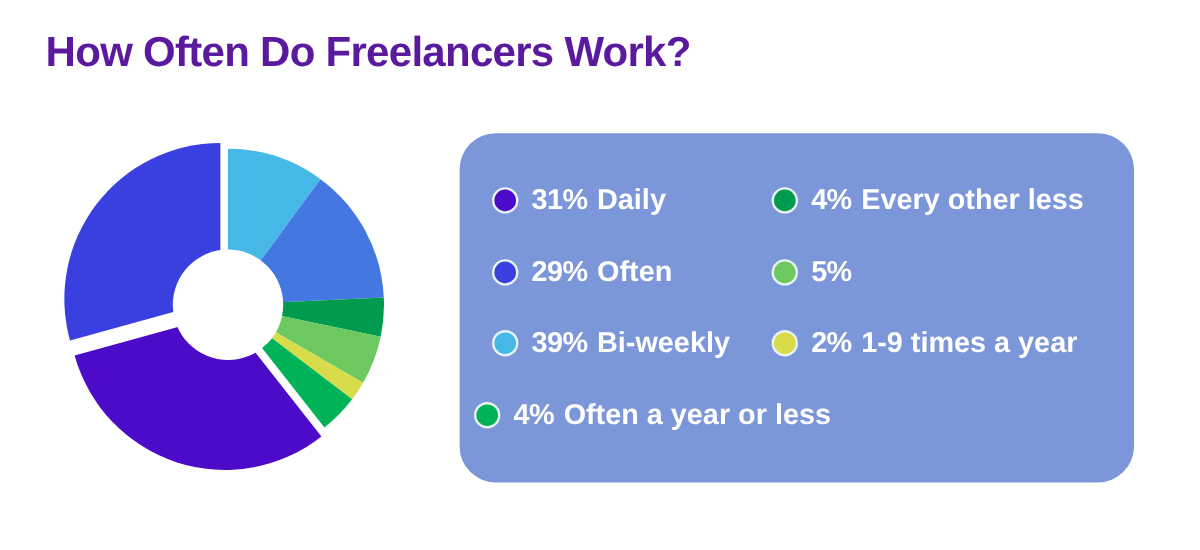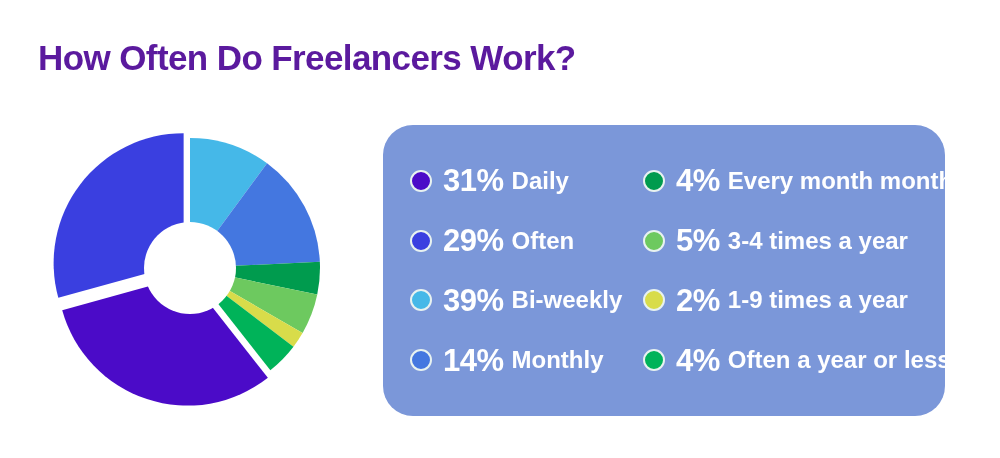--- a/index.html
+++ b/index.html
@@ -12,21 +12,20 @@
     background: #ffffff;
     font-family: "Liberation Sans", sans-serif;
     overflow: hidden;
     position: relative;
   }
 
   #infographic {
     position: absolute;
     inset: 0;
     background: #ffffff;
-    margin-top: 14px;
   }
 
   
   #title {
     position: absolute;
     left: 38px;
     top: 26px;
     font-size: 35px;
     font-weight: bold;
     letter-spacing: -0.6px;
@@ -83,21 +82,21 @@
     flex: 0 0 auto;
     width: 22px;
     height: 22px;
     border-radius: 50%;
     border: 2px solid #E8F2F0;
     box-sizing: border-box;
     margin-right: 11px;
   }
 
   .legend-pct {
-    font-size: 31px;
+    font-size: 24px;
     font-weight: bold;
     color: #ffffff;
     line-height: 1;
     letter-spacing: -0.5px;
     margin-right: 8px;
     white-space: nowrap;
   }
 
   .legend-label {
     font-size: 24px;
@@ -135,50 +134,44 @@
     <div id="legend-grid">
 
       <div class="legend-item col-left">
         <span class="legend-dot" style="background: rgb(75, 11, 200); border-color: rgb(232, 242, 240);"></span>
         <span class="legend-pct">31%</span>
         <span class="legend-label">Daily</span>
       </div>
       <div class="legend-item col-right">
         <span class="legend-dot" style="background: rgb(0, 155, 78); border-color: rgb(232, 242, 240);"></span>
         <span class="legend-pct">4%</span>
-        <span class="legend-label">Every month month</span>
+        <span class="legend-label">Every other less</span>
       </div>
 
       <div class="legend-item col-left">
         <span class="legend-dot" style="background: rgb(58, 63, 224); border-color: rgb(232, 242, 240);"></span>
         <span class="legend-pct">29%</span>
         <span class="legend-label">Often</span>
       </div>
       <div class="legend-item col-right">
         <span class="legend-dot" style="background: rgb(109, 201, 95); border-color: rgb(232, 242, 240);"></span>
         <span class="legend-pct">5%</span>
-        <span class="legend-label">3-4 times a year</span>
       </div>
 
       <div class="legend-item col-left">
         <span class="legend-dot" style="background: rgb(69, 184, 232); border-color: rgb(232, 242, 240);"></span>
         <span class="legend-pct">39%</span>
         <span class="legend-label">Bi-weekly</span>
       </div>
       <div class="legend-item col-right">
         <span class="legend-dot" style="background: rgb(216, 220, 74); border-color: rgb(232, 242, 240);"></span>
         <span class="legend-pct">2%</span>
         <span class="legend-label">1-9 times a year</span>
       </div>
 
-      <div class="legend-item col-left">
-        <span class="legend-dot" style="background: rgb(68, 119, 224); border-color: rgb(232, 242, 240);"></span>
-        <span class="legend-pct">14%</span>
-        <span class="legend-label">Monthly</span>
-      </div>
       <div class="legend-item col-right">
         <span class="legend-dot" style="background: rgb(0, 179, 89); border-color: rgb(232, 242, 240);"></span>
         <span class="legend-pct">4%</span>
         <span class="legend-label">Often a year or less</span>
       </div>
 
     </div>
   </div>
 </div>
 

